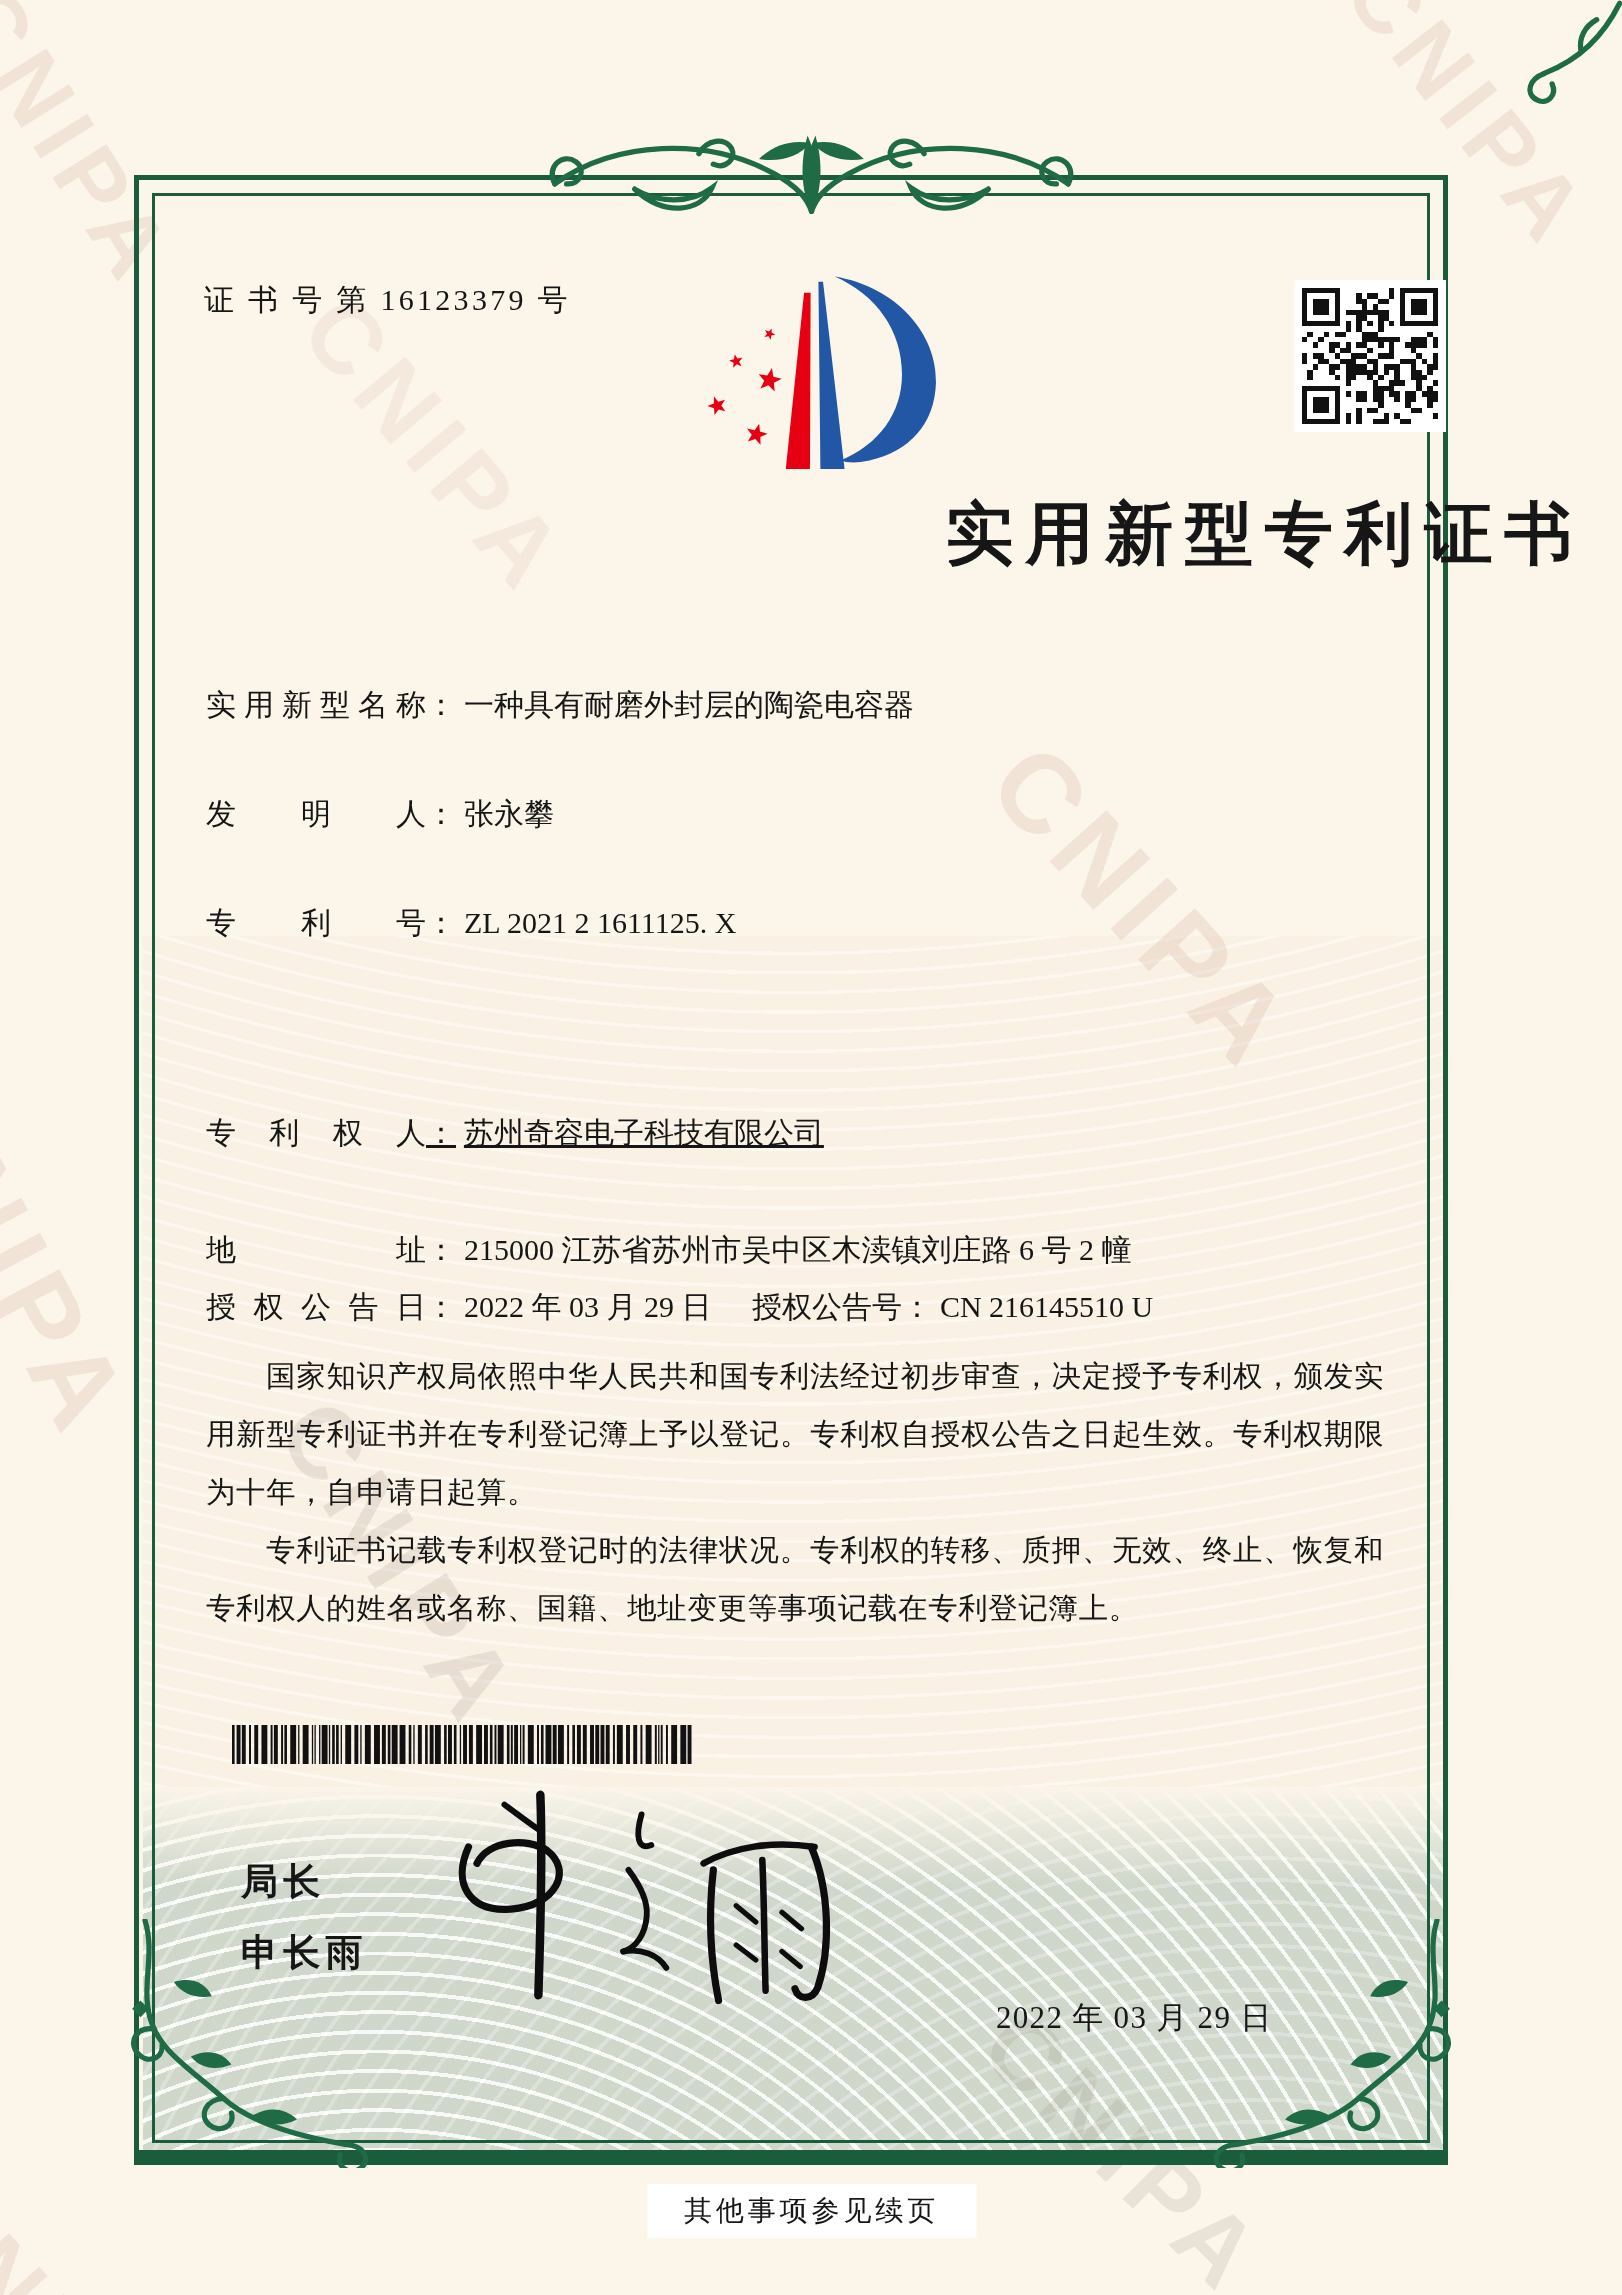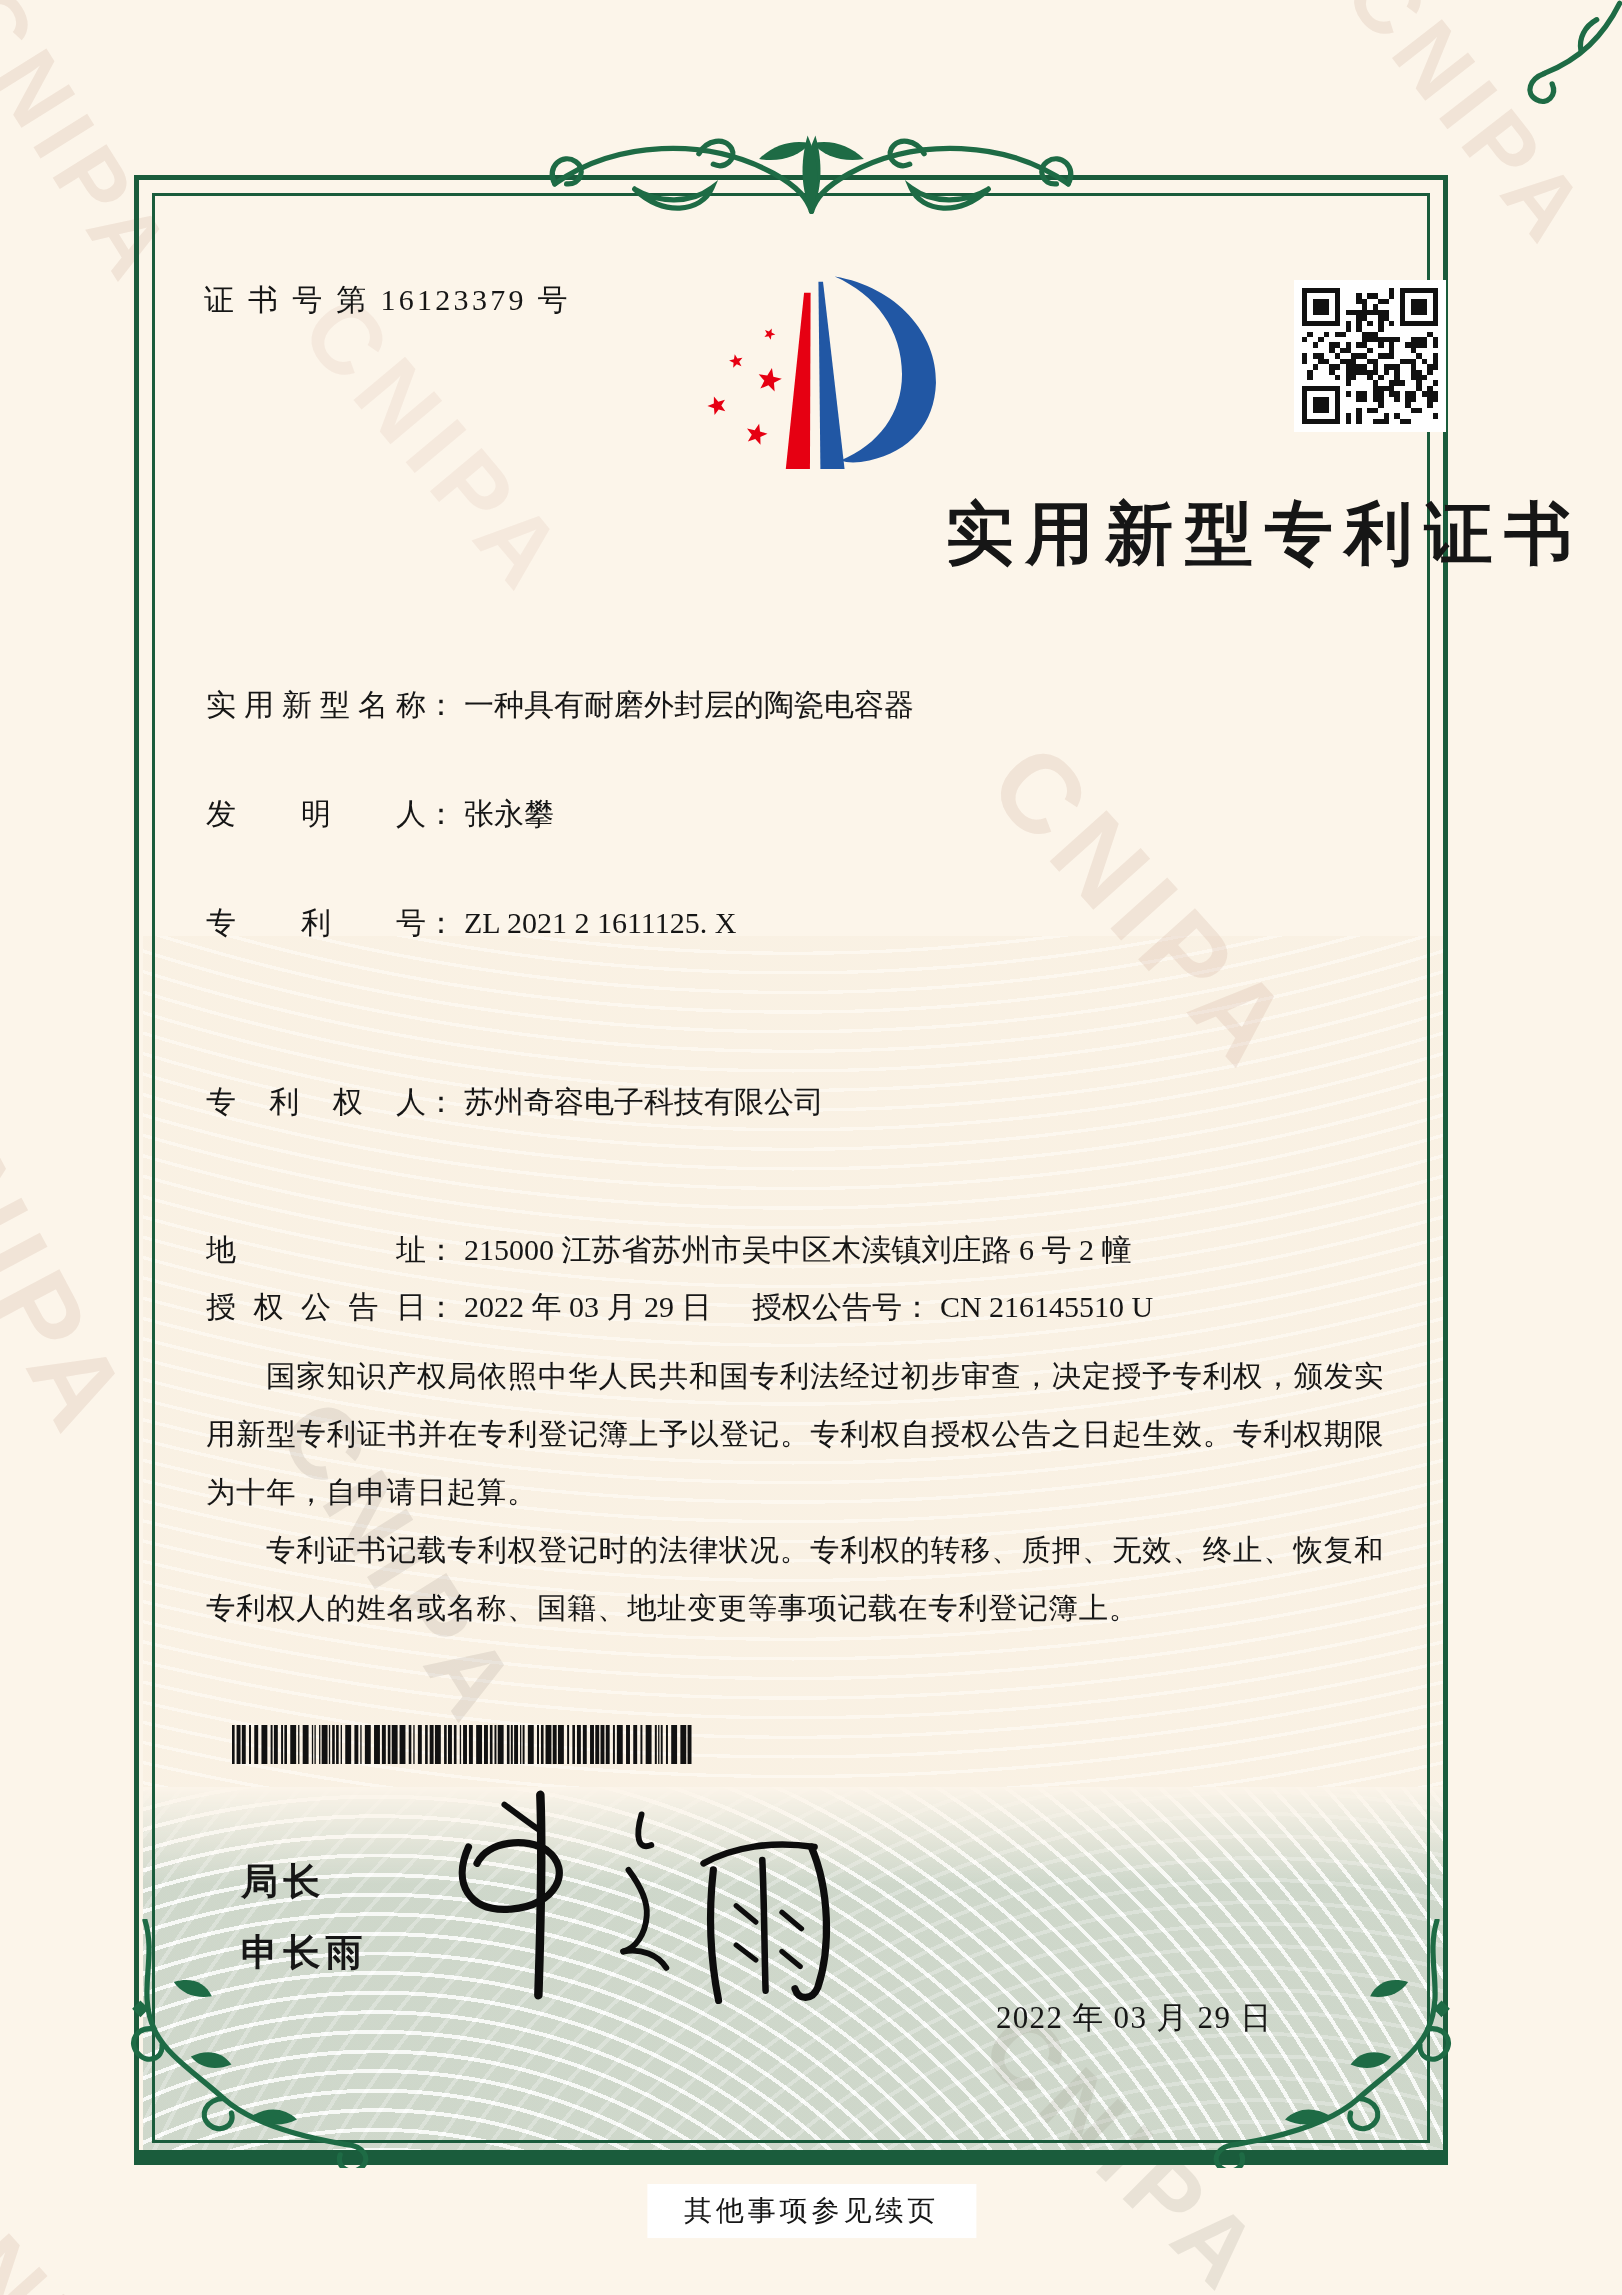--- a/index.html
+++ b/index.html
@@ -349,21 +349,21 @@
 
   <div class="row" style="top:684px;">
     <span class="lbl">实用新型名称</span><span>：</span><span class="val">一种具有耐磨外封层的陶瓷电容器</span>
   </div>
   <div class="row" style="top:793px;">
     <span class="lbl">发明人</span><span>：</span><span class="val">张永攀</span>
   </div>
   <div class="row" style="top:902px;">
     <span class="lbl">专利号</span><span>：</span><span class="val">ZL 2021 2 1611125. X</span>
   </div>
-  <div class="row" style="top:1081px;">
+  <div class="row" style="top:1112px;text-decoration:underline;">
     <span class="lbl">专利权人</span><span>：</span><span class="val">苏州奇容电子科技有限公司</span>
   </div>
   <div class="row" style="top:1229px;">
     <span class="lbl">地址</span><span>：</span><span class="val">215000 江苏省苏州市吴中区木渎镇刘庄路 6 号 2 幢</span>
   </div>
 
   <div class="row" style="top:1286px;">
     <span class="lbl">授权公告日</span><span>：</span><span class="val">2022 年 03 月 29 日</span>
     <span class="grant2">
       <span>授权公告号</span><span>：</span><span class="val">CN 216145510 U</span>

